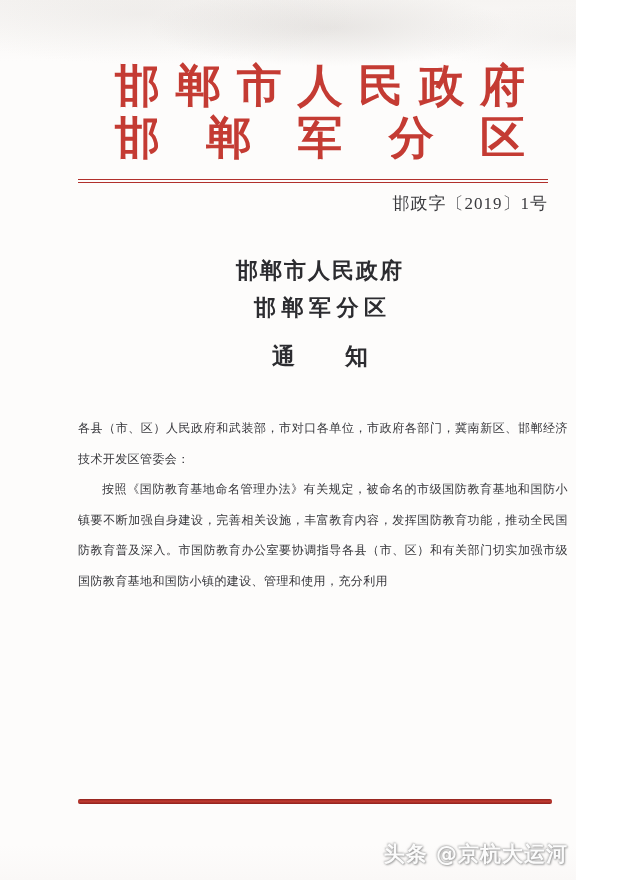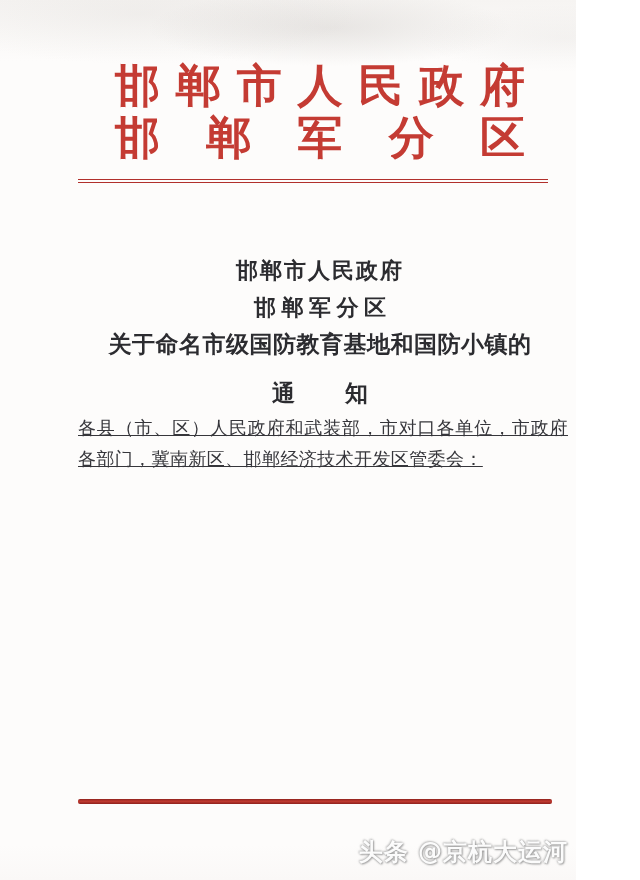--- a/index.html
+++ b/index.html
@@ -65,43 +65,42 @@
   .t1 { font-size: 22px; letter-spacing: 2px; }
   .t2 { width: 132px; margin: 0 auto; font-size: 22px;
         text-align: justify; text-align-last: justify; }
   .t3 { font-size: 23px; letter-spacing: 0.5px; }
   .t4 { width: 96px; margin: 12px auto; font-size: 23px;
         text-align: justify; text-align-last: justify; }
 
   
   .body-text {
     position: absolute; top: 413px; left: 78px; width: 490px;
-    font-size: 18px;
+    font-size: 12px;
     line-height: 30.5px;
     color: #36363b;
     text-align: justify;
     letter-spacing: 0.4px;
-    text-decoration: underline;
   }
   .body-text p { margin: 0; }
   .body-text p.indent { text-indent: 2em; }
 
   
   .rule-bottom {
     position: absolute; top: 799px; left: 78px; width: 474px;
     height: 4.5px;
     background: linear-gradient(180deg, #8e211d 0%, #c23b31 45%, #8e211d 100%);
     border-radius: 2px;
   }
 
   
   .watermark {
     position: absolute; right: 8px; bottom: 12px;
     font-family: "DejaVu Sans", "Liberation Sans", sans-serif;
-    font-size: 24px;
+    font-size: 21px;
     font-weight: bold;
     letter-spacing: 1px;
     color: rgba(255,255,255,0.96);
     text-shadow:
       0 0 2px rgba(150,150,150,0.9),
       1px 1px 2px rgba(130,130,130,0.7),
       -1px -1px 2px rgba(190,190,190,0.6);
   }
 </style>
 </head>
@@ -109,29 +108,30 @@
 
 <div class="page">
 
   <div class="red-head">
     <span class="org-line">邯郸市人民政府</span>
     <span class="org-line">邯郸军分区</span>
   </div>
 
   <div class="rule-top"></div>
 
+  <div class="doc-number">邯政字〔2019〕1号</div>
 
   <div class="title-block">
     <span class="title-line t1">邯郸市人民政府</span>
     <span class="title-line t2">邯郸军分区</span>
-    <span class="title-line t3">关于命名市级国防教育基地和国防小镇的</span>
     <span class="title-line t4">通知</span>
   </div>
 
   <div class="body-text">
     <p>各县（市、区）人民政府和武装部，市对口各单位，市政府各部门，冀南新区、邯郸经济技术开发区管委会：</p>
+    <p class="indent">按照《国防教育基地命名管理办法》有关规定，被命名的市级国防教育基地和国防小镇要不断加强自身建设，完善相关设施，丰富教育内容，发挥国防教育功能，推动全民国防教育普及深入。市国防教育办公室要协调指导各县（市、区）和有关部门切实加强市级国防教育基地和国防小镇的建设、管理和使用，充分利用</p>
   </div>
 
   <div class="rule-bottom"></div>
 
   <div class="watermark">头条 @京杭大运河</div>
 
 </div>
 
 </body></html>

